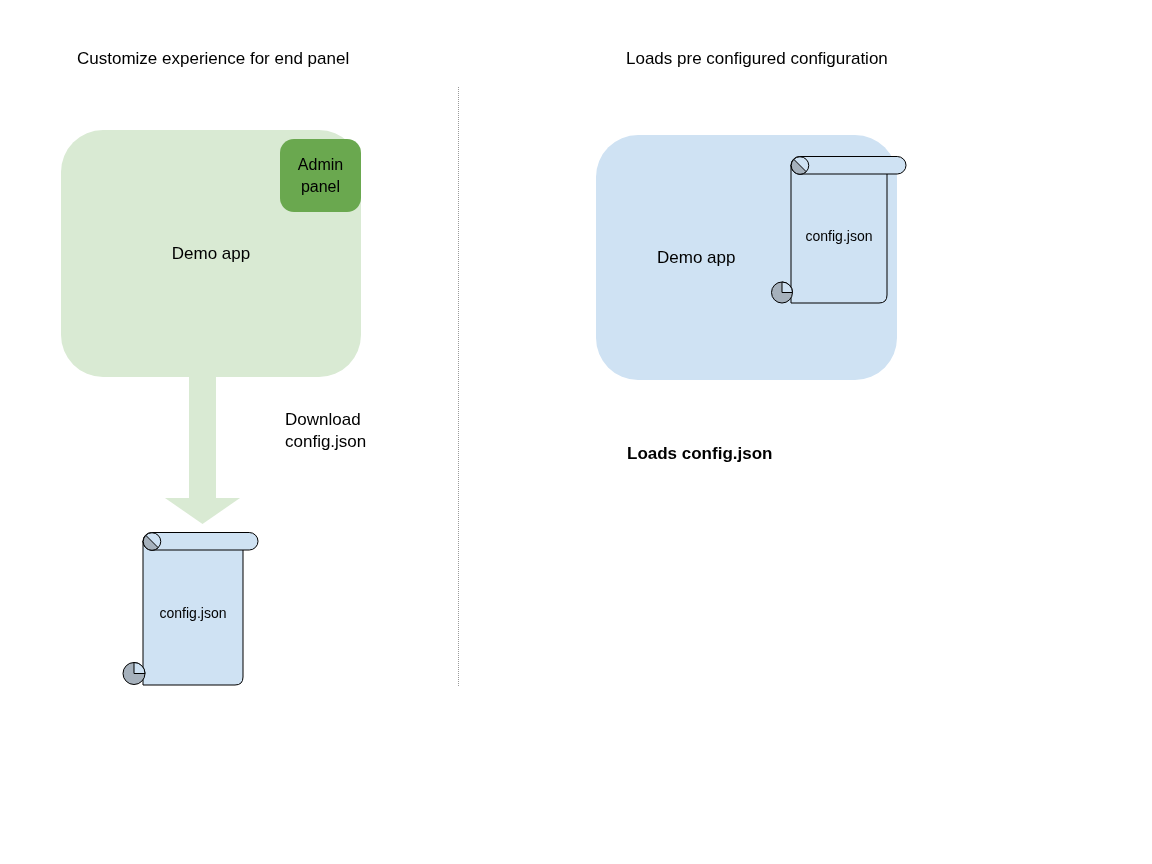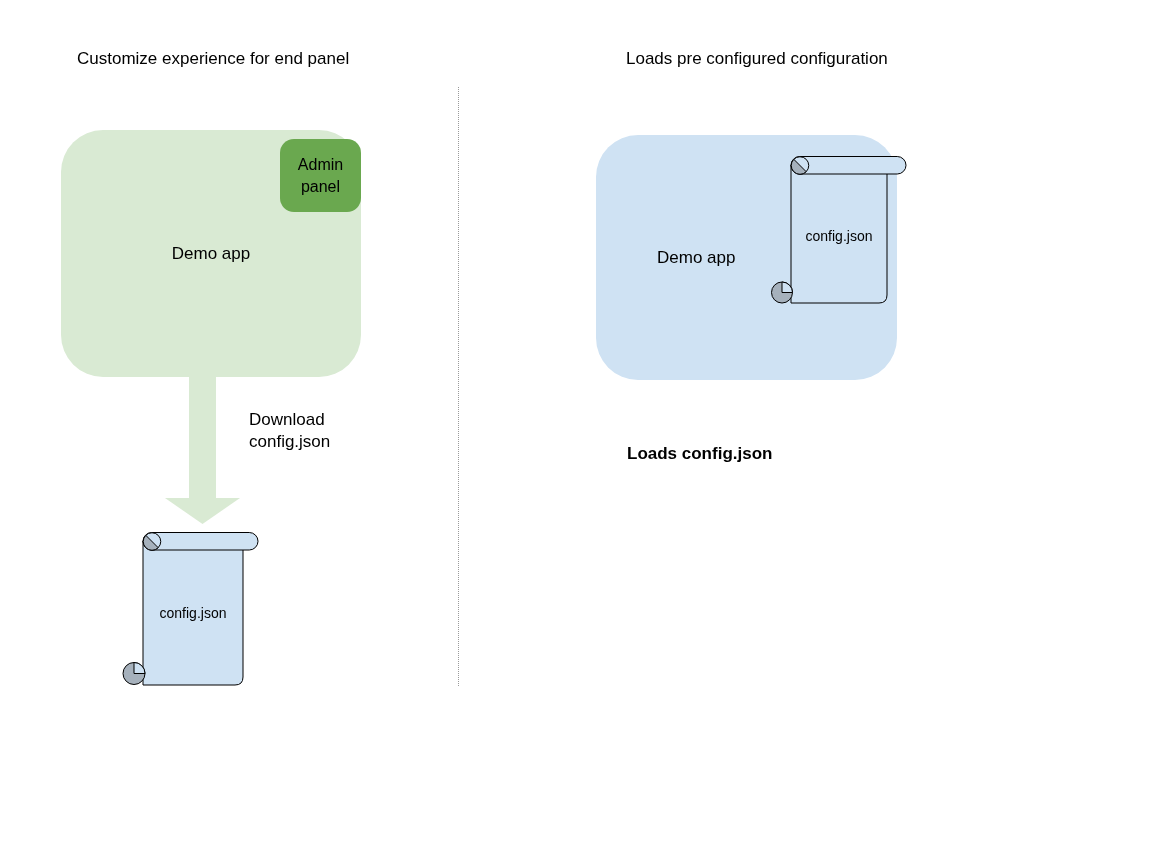--- a/index.html
+++ b/index.html
@@ -46,21 +46,21 @@
     left:596px; top:135px; width:301px; height:245px;
     background:var(--light-blue);
   }
   .demo-label{
     position:absolute; left:61px; top:50%;
     transform:translateY(-50%);
     font-size:17px;
   }
   .arrow-wrap{ left:165px; top:377px; width:75px; height:147px; }
   .two-line-label{
-    font-size:17px; line-height:22px;
+    font-size:17px; line-height:22px;margin-left:36px;
   }
   .download-label{ left:249px; top:409px; }
   .caption-label{ left:627px; top:444px; font-size:17px;font-weight:bold; }
   .divider{
     left:458px; top:87px; height:599px; width:0;
     border-left:1px dotted var(--divider-gray);
   }
   .scroll-left{ left:118px; top:526px; }
   .scroll-right{ left:766px; top:150px; }
   svg text{

